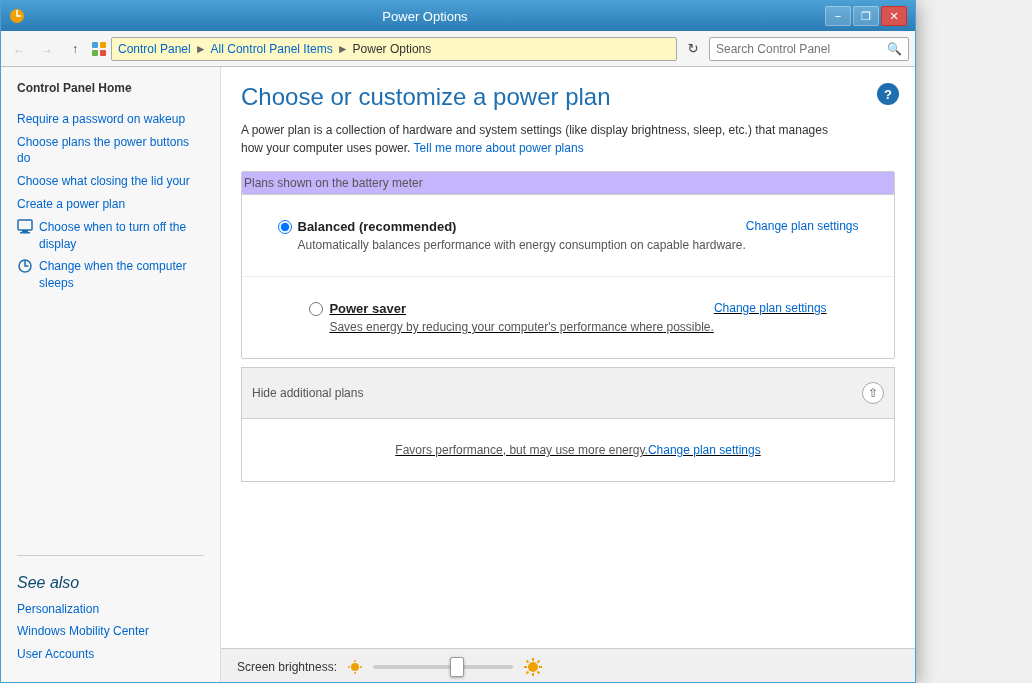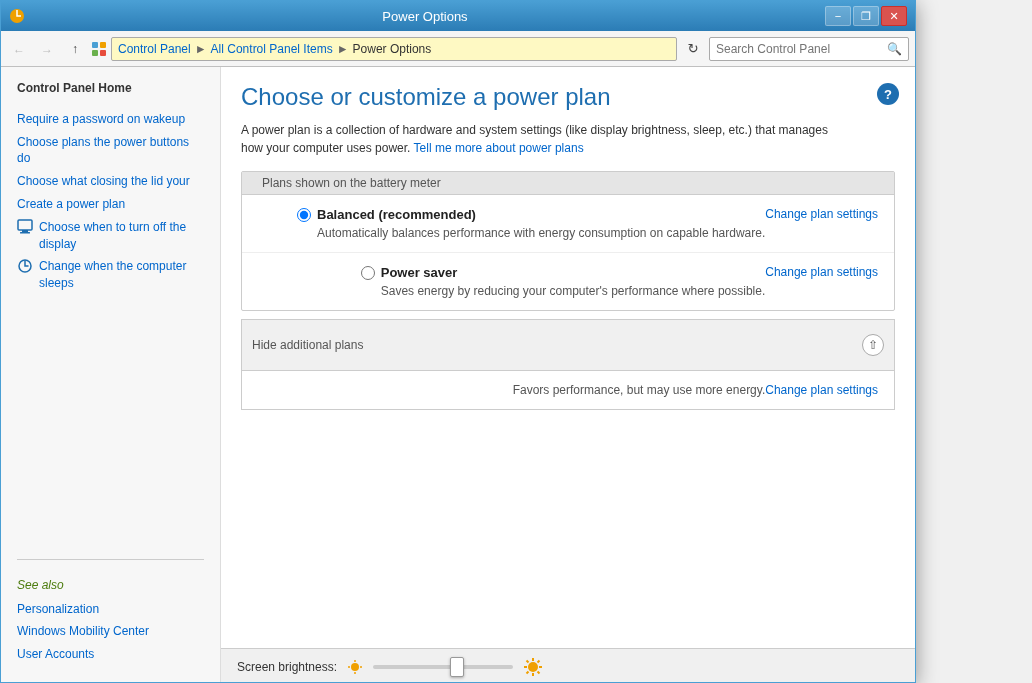--- a/index.html
+++ b/index.html
@@ -127,22 +127,22 @@
       font-size: 12px;
       display: flex;
       align-items: flex-start;
       gap: 6px;
       line-height: 1.4;
     }
     .sidebar-link.bold { font-weight: 600; color: #333; cursor: default; }
     .sidebar-see-also {
       margin-top: auto;
       padding: 10px 16px 6px;
-      font-size: 12px;
-      color: #4d7c0f;
+      font-size: 16px;
+      color: #0c4a6e;
       font-style: italic;
     }
     .sidebar-divider {
       border: none;
       border-top: 1px solid #ccc;
       margin: 8px 16px;
     }
 
     
     .content-area {
@@ -169,34 +169,34 @@
       text-decoration: none;
     }
 
     
     .plans-section {
       border: 1px solid #ccc;
       border-radius: 2px;
       margin-bottom: 0;
     }
     .plans-header {
-      background: #e5e5e5;
+      background: #c4b5fd;
       border-bottom: 1px solid #ccc;
-      padding: 4px 20px;
+      padding: 4px 2px;
       font-size: 12px;
       color: #555;
     }
     .plan-item {
-      padding: 12px 16px;
+      padding: 24px 16px;
       border-bottom: 1px solid #eee;
       display: flex;
       align-items: flex-start;
-      justify-content: flex-end;
-    }
-    .plan-item:last-child { border-bottom: none; }
+      justify-content: center;
+    }
+    .plan-item:last-child { border-bottom: none; text-decoration: underline; }
     .plan-radio-area {
       display: flex;
       flex-direction: column;
     }
     .plan-radio {
       display: flex;
       align-items: center;
       gap: 6px;
       margin-bottom: 4px;
     }

